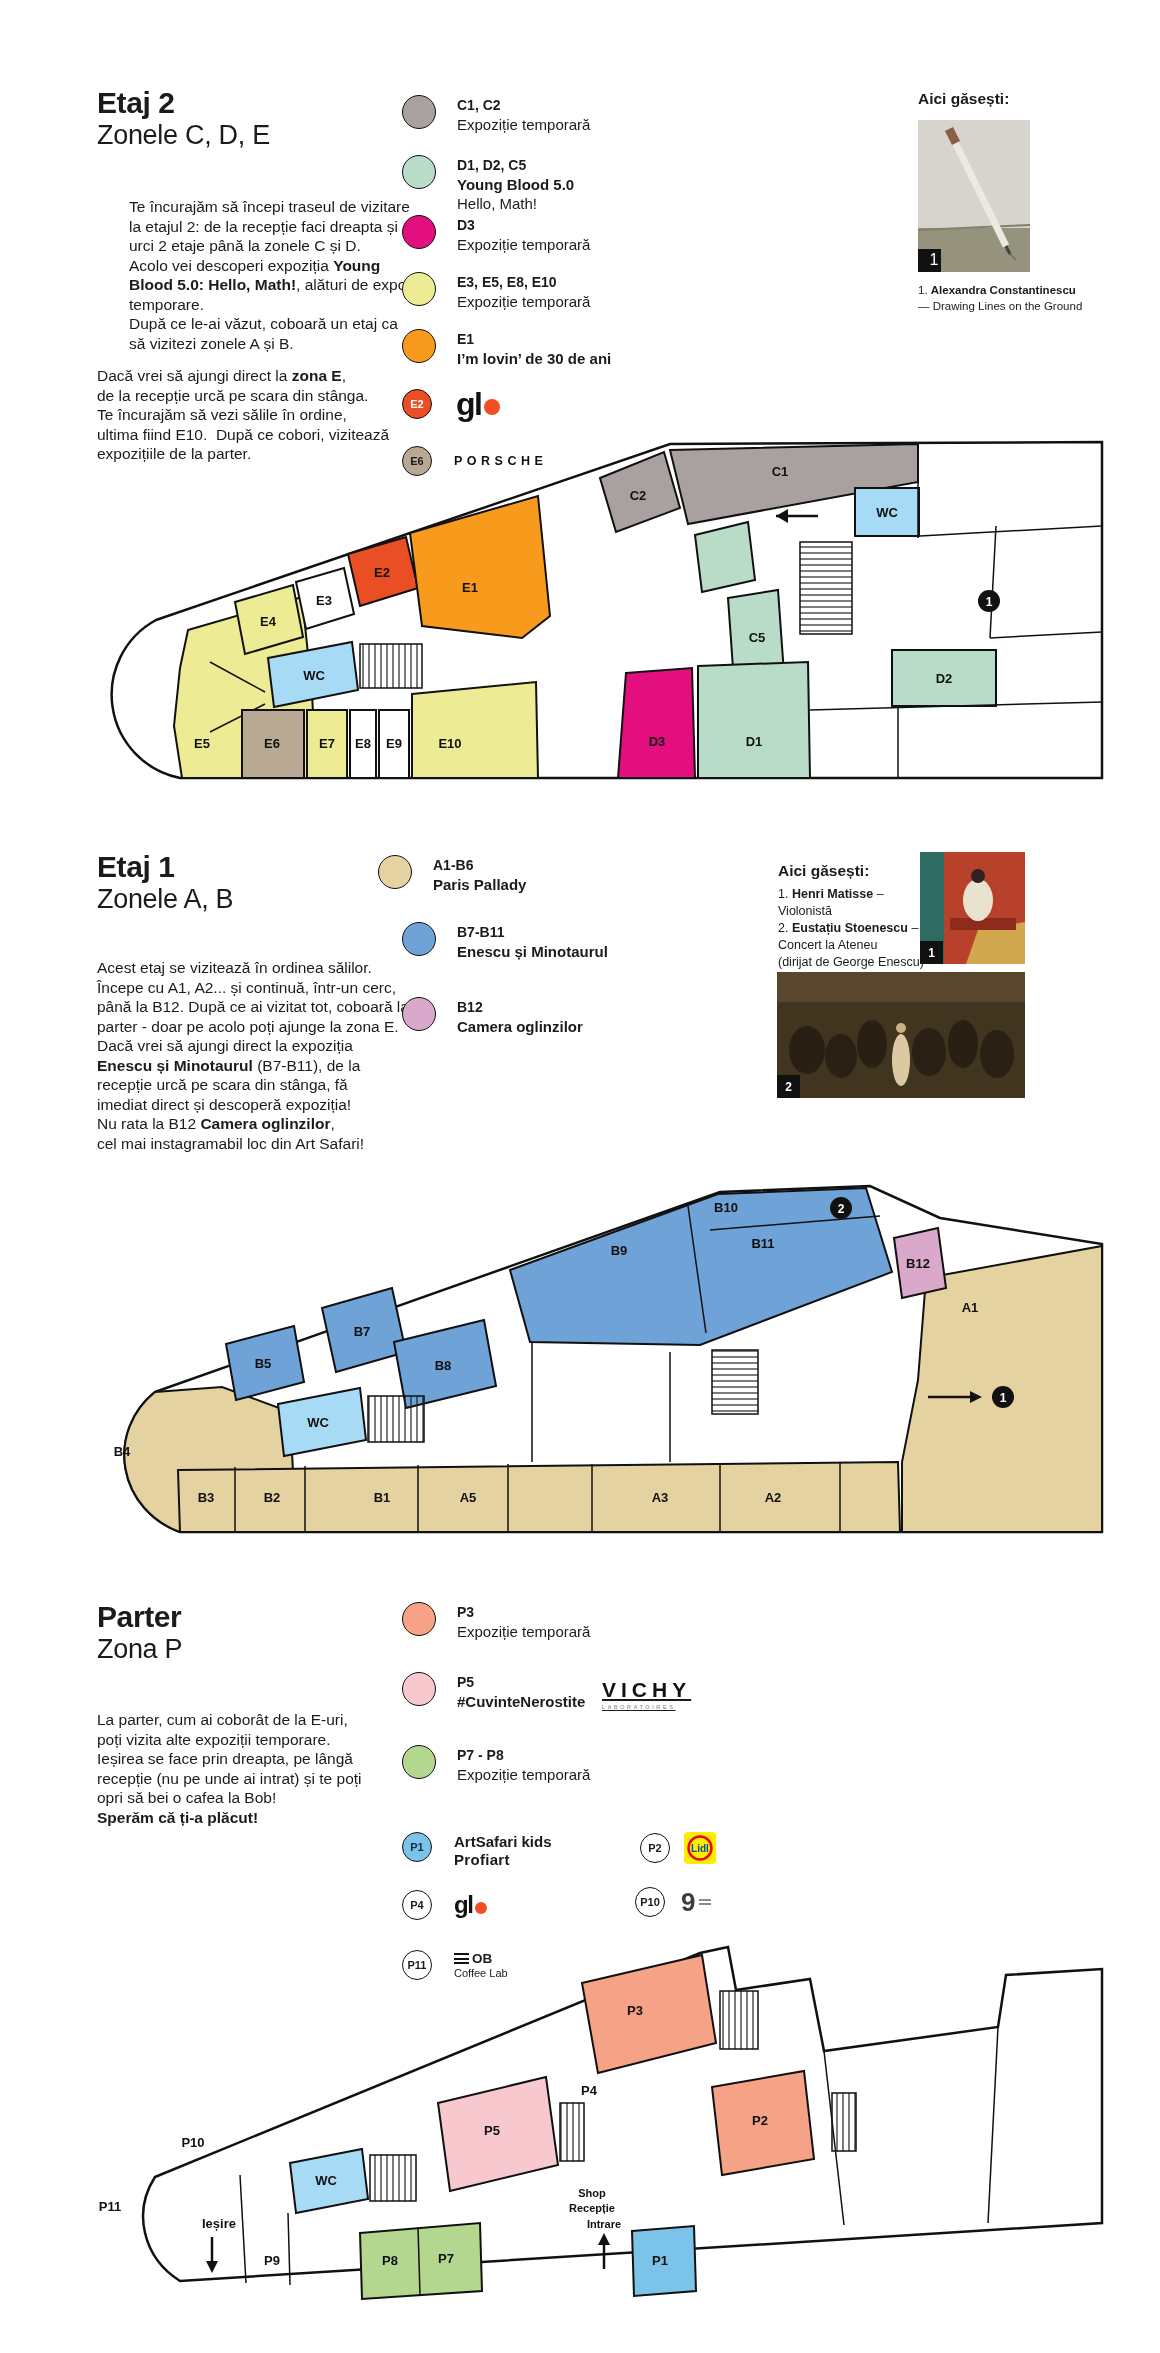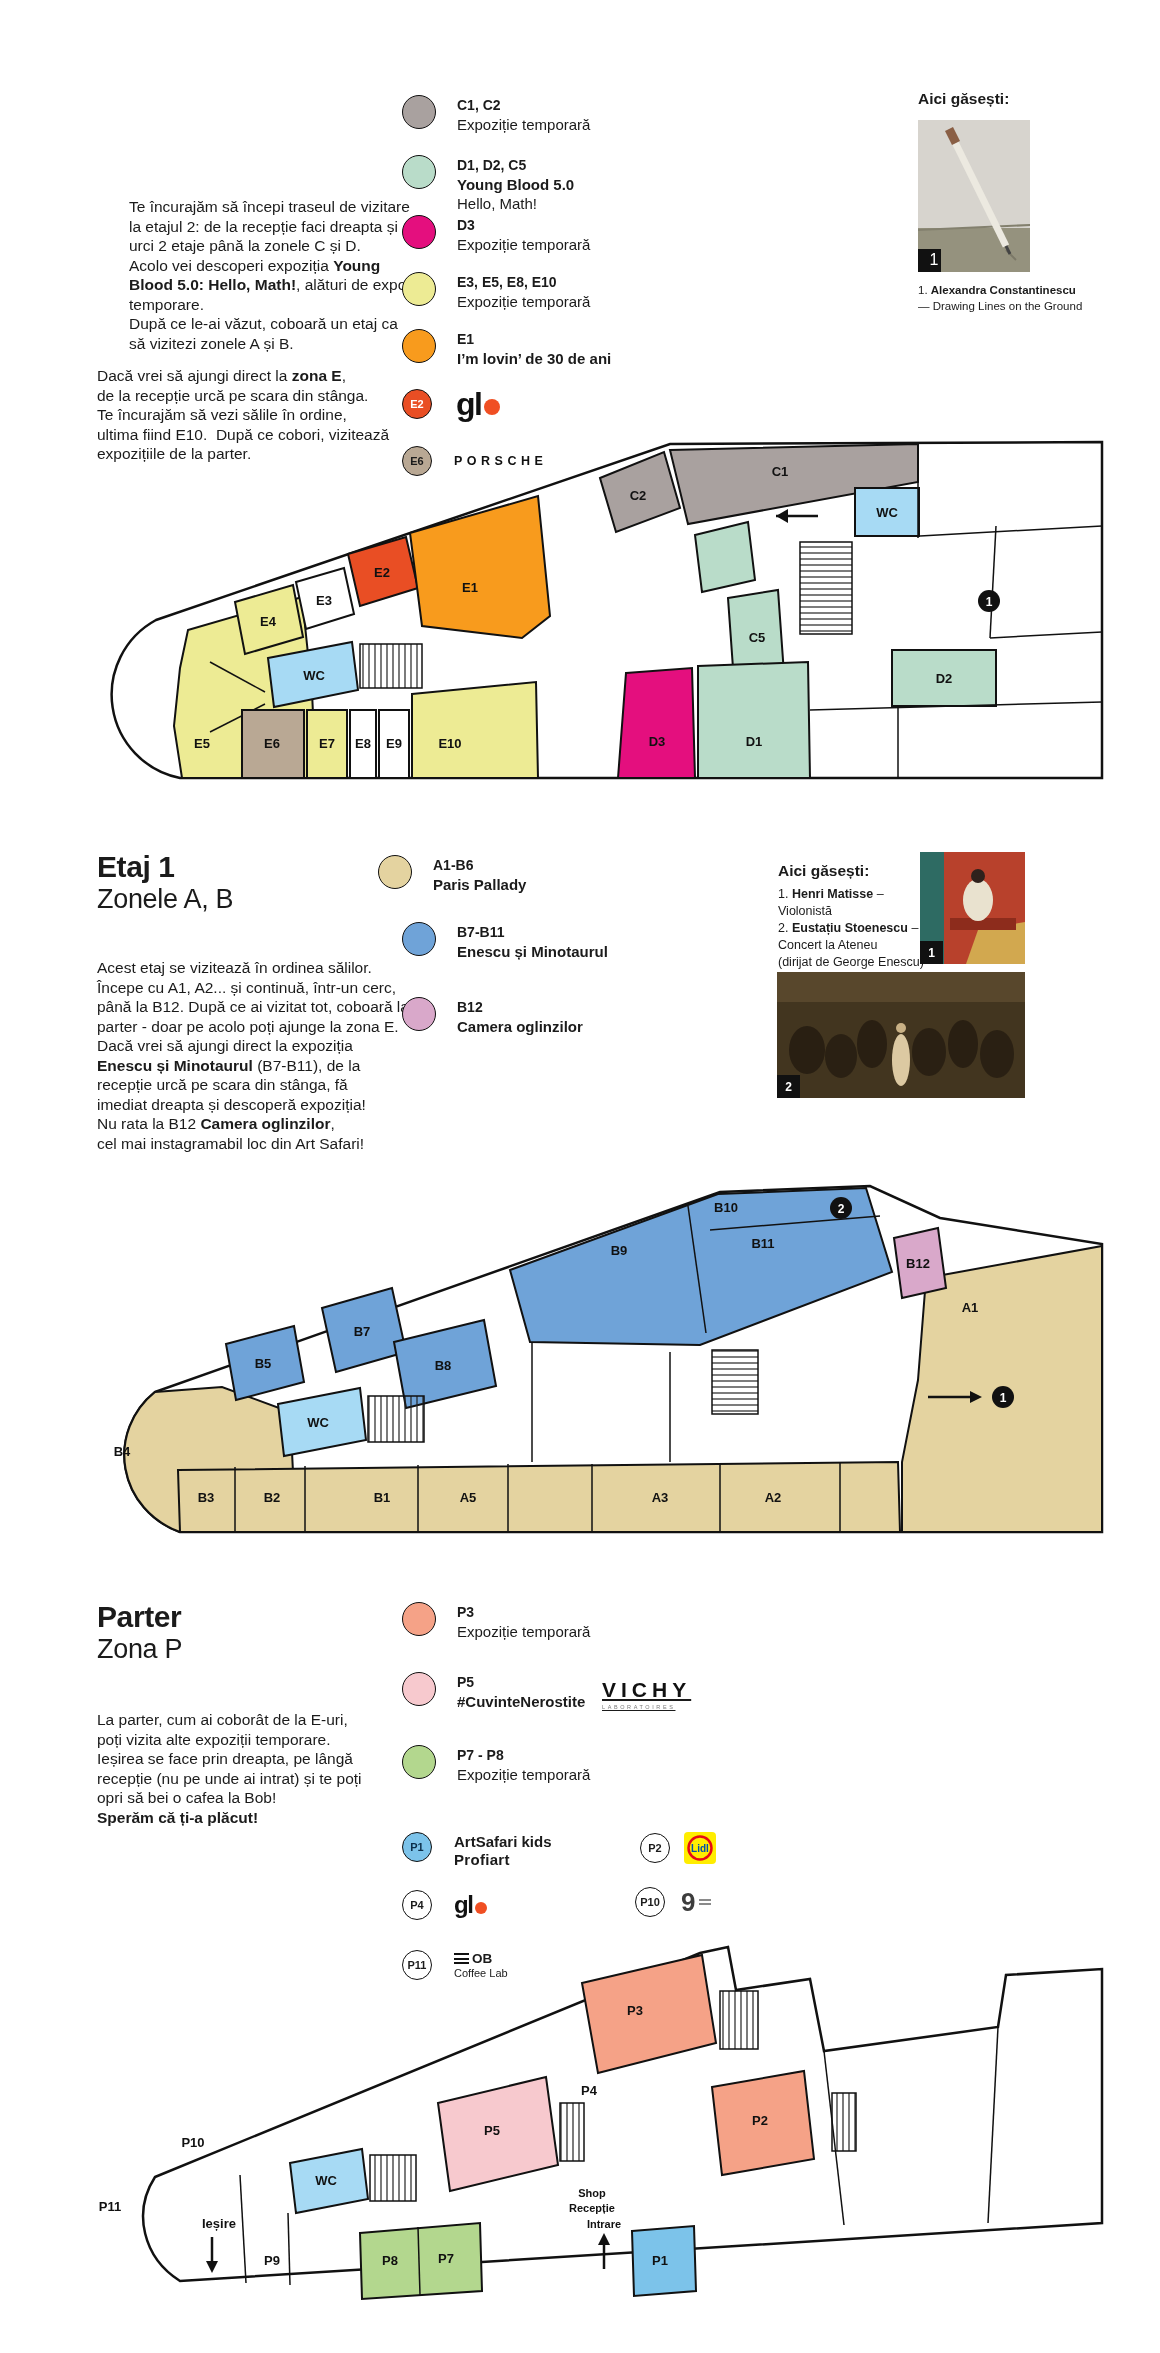--- a/index.html
+++ b/index.html
@@ -40,20 +40,24 @@
   .map{position:absolute;left:60px;}
   .map text{font-family:"Liberation Sans",sans-serif;font-weight:700;font-size:13px;fill:#111;text-anchor:middle;}
   .map text.sm{font-size:11px;}
   .map text.wt{fill:#fff;font-size:12px;}
 </style>
 </head>
 <body>
 
 <div class="page">
 
+  <div class="abs" style="left:97px;top:86px;">
+    <div class="t-title">Etaj 2</div>
+    <div class="t-sub">Zonele C, D, E</div>
+  </div>
 
   <div class="abs body" style="left:97px;top:197px;margin-left:32px;">
     <div class="bl"><span>Te încurajăm să începi traseul de vizitare</span><b></b><span></span></div>
     <div class="bl"><span>la etajul 2: de la recepție faci dreapta și</span><b></b><span></span></div>
     <div class="bl"><span>urci 2 etaje până la zonele C și D.</span><b></b><span></span></div>
     <div class="bl"><span>Acolo vei descoperi expoziția </span><b>Young</b><span></span></div>
     <div class="bl"><span></span><b>Blood 5.0: Hello, Math!</b><span>, alături de expoziții</span></div>
     <div class="bl"><span>temporare.</span><b></b><span></span></div>
     <div class="bl"><span>După ce le-ai văzut, coboară un etaj ca</span><b></b><span></span></div>
     <div class="bl"><span>să vizitezi zonele A și B.</span><b></b><span></span></div>
@@ -201,21 +205,21 @@
   </div>
 
   <div class="abs body" style="left:97px;top:958px;">
     <div class="bl"><span>Acest etaj se vizitează în ordinea sălilor.</span><b></b><span></span></div>
     <div class="bl"><span>Începe cu A1, A2... și continuă, într-un cerc,</span><b></b><span></span></div>
     <div class="bl"><span>până la B12. După ce ai vizitat tot, coboară la</span><b></b><span></span></div>
     <div class="bl"><span>parter - doar pe acolo poți ajunge la zona E.</span><b></b><span></span></div>
     <div class="bl"><span>Dacă vrei să ajungi direct la expoziția</span><b></b><span></span></div>
     <div class="bl"><span></span><b>Enescu și Minotaurul</b><span> (B7-B11), de la</span></div>
     <div class="bl"><span>recepție urcă pe scara din stânga, fă</span><b></b><span></span></div>
-    <div class="bl"><span>imediat dreapta și descoperă expoziția!</span><b></b><span></span></div>
+    <div class="bl"><span>imediat direct și descoperă expoziția!</span><b></b><span></span></div>
   </div>
 
   <div class="abs body" style="left:97px;top:1114px;">
     <div class="bl"><span>Nu rata la B12 </span><b>Camera oglinzilor</b><span>,</span></div>
     <div class="bl"><span>cel mai instagramabil loc din Art Safari!</span><b></b><span></span></div>
   </div>
 
   <div class="abs leg-row" style="left:378px;top:855px;">
     <div class="leg-circle" style="background: rgb(228, 211, 160);"></div>
     <div class="leg-txt">

